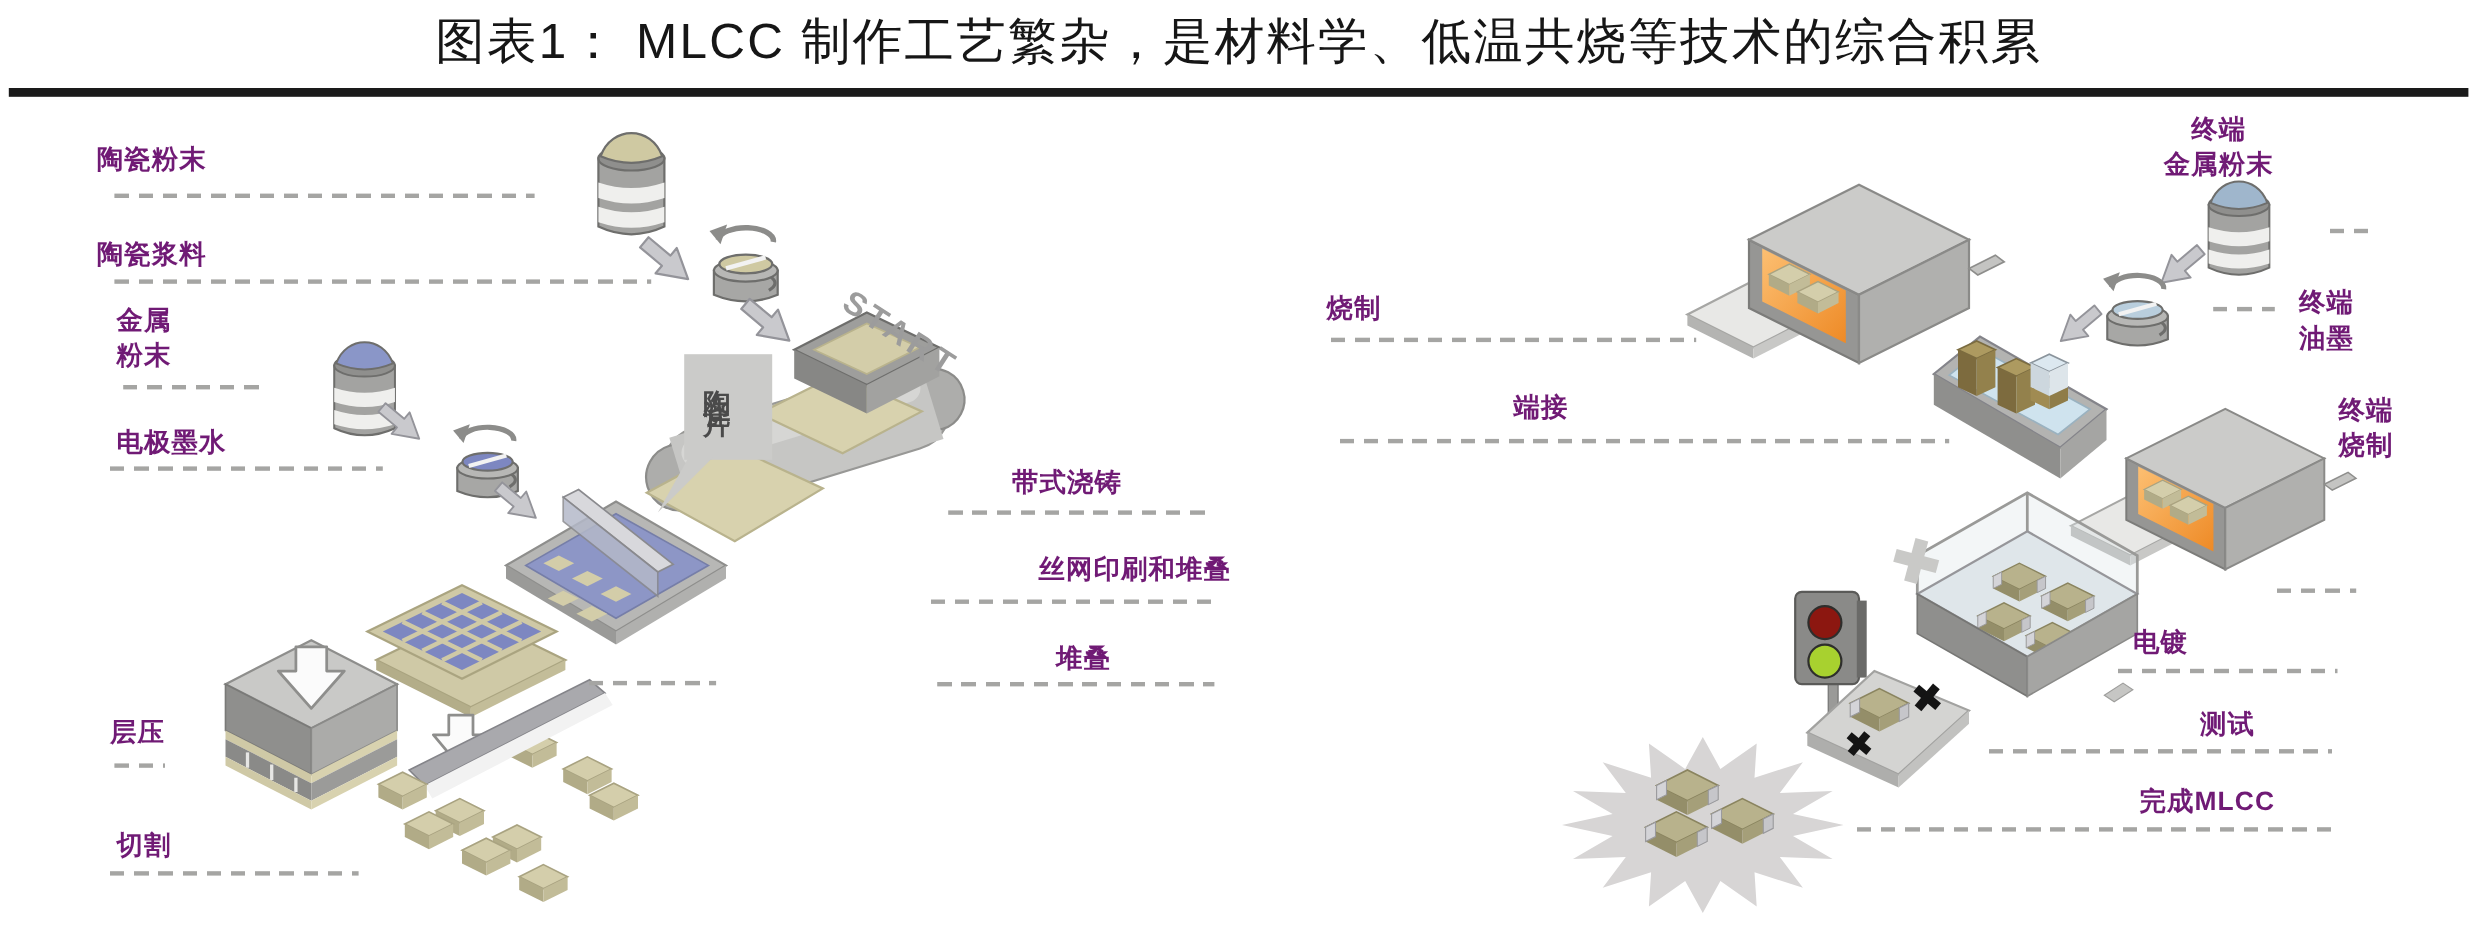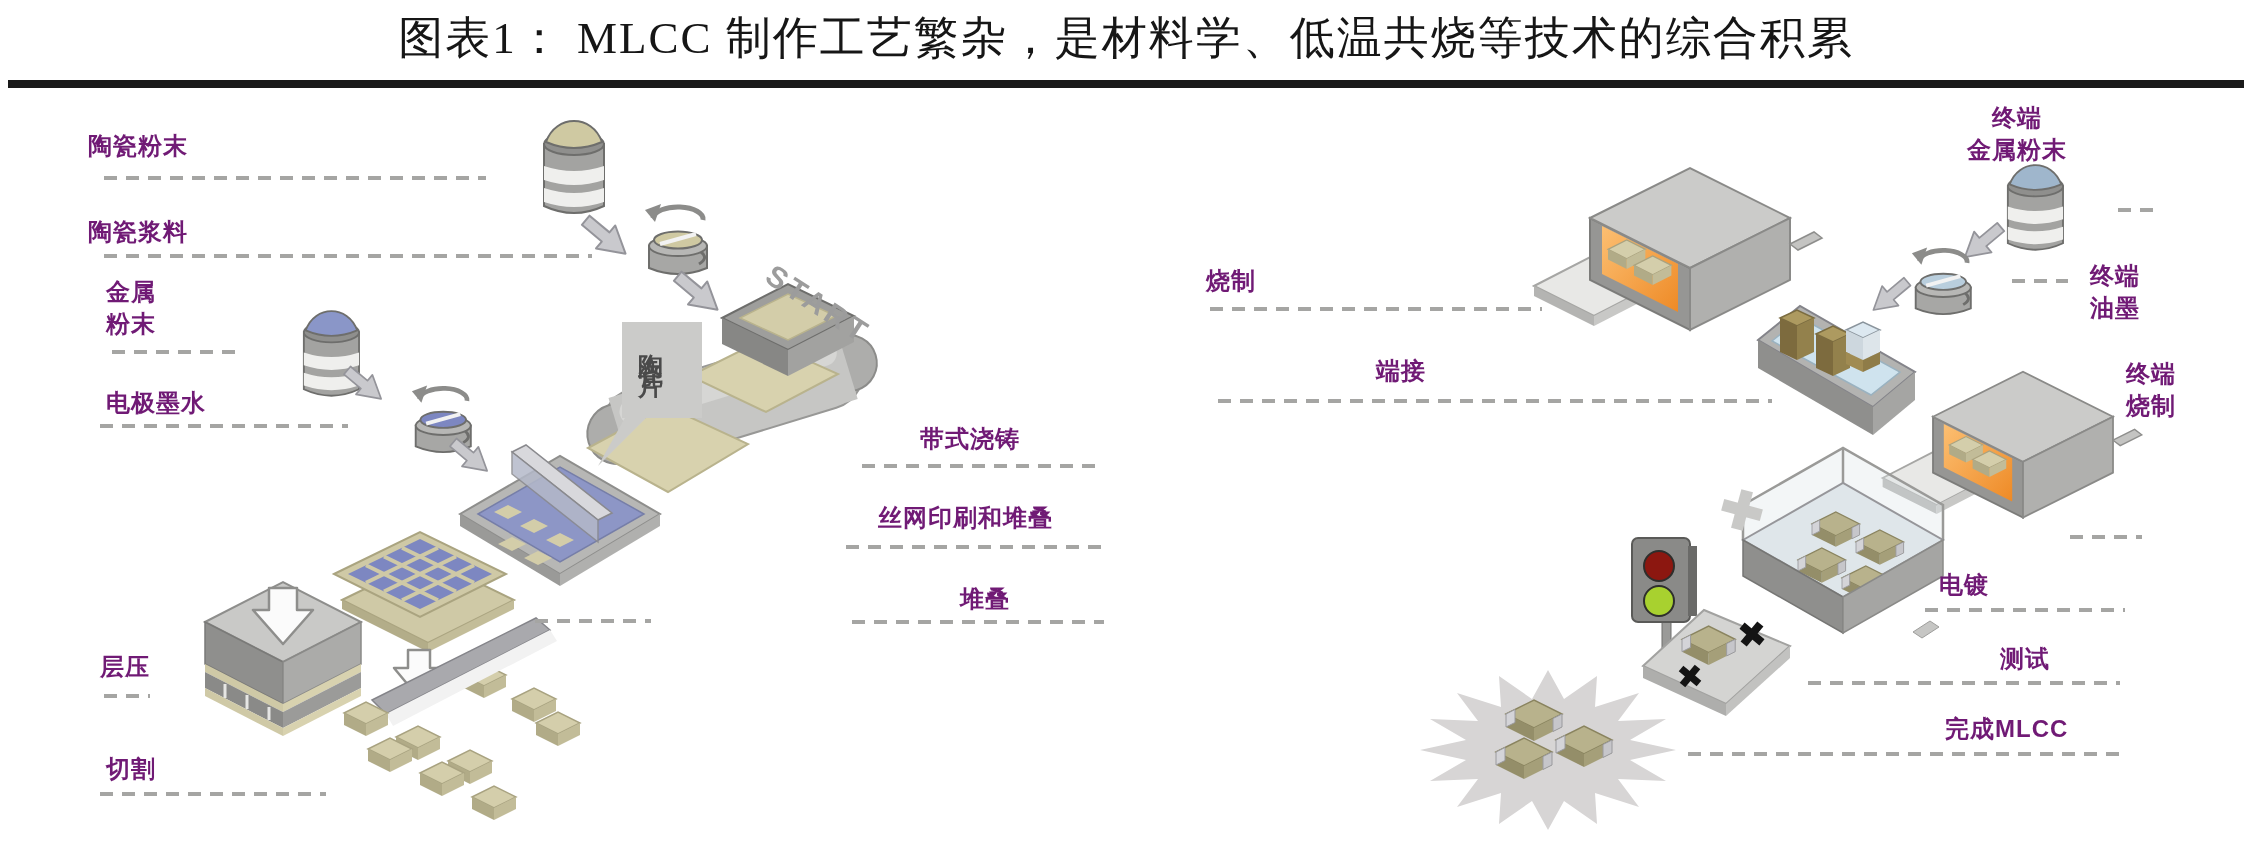--- a/index.html
+++ b/index.html
@@ -1,19 +1,19 @@
 <!DOCTYPE html>
 <html><head>
 <meta charset="utf-8">
 <style>
   html,body{margin:0;padding:0;background:#ffffff;}
   .page{position:relative;width:2252px;height:842px;background:#ffffff;overflow:hidden;
         font-family:"Liberation Sans","DejaVu Sans",sans-serif;}
   .title{position:absolute;top:8px;left:0;width:100%;text-align:center;
-         font-family:Liberation Serif, serif;font-size:45px;color:#161616;
+         font-family:Liberation Sans, sans-serif;font-size:45px;color:#161616;
          letter-spacing:2px;white-space:nowrap;}
   .rule{position:absolute;left:8px;right:8px;top:80px;height:8px;background:#1a1a1a;}
   .art{position:absolute;left:0;top:0;}
   .lbl{position:absolute;font-size:24px;font-weight:600;color:#701a75;
        white-space:nowrap;letter-spacing:1px;line-height:26px;}
   .lbl .ln{display:block;line-height:32px;}
   .lbl-center{text-align:center;}
   .vlabel{position:absolute;font-size:25px;font-weight:600;color:#4a4a4a;
           writing-mode:vertical-rl;text-orientation:upright;letter-spacing:9px;line-height:25px;}
   .start{position:absolute;font-size:30px;font-weight:bold;color:#9c9c9c;
@@ -288,21 +288,21 @@
 
   <div class="lbl" style="left:106px;top:756px">切割</div>
   <div class="dash" style="left:100px;top:792px;width:226px"></div>
 
   <div class="vlabel" style="left:638px;top:334px;height:86px">陶瓷片</div>
   <div class="start" style="left:778px;top:258px">START</div>
 
   <div class="lbl" style="left:920px;top:426px">带式浇铸</div>
   <div class="dash" style="left:862px;top:464px;width:240px"></div>
 
-  <div class="lbl" style="left:878px;top:505px">丝网印刷和堆叠</div>
+  <div class="lbl" style="left:944px;top:505px">丝网印刷和堆叠</div>
   <div class="dash" style="left:846px;top:545px;width:258px"></div>
 
   <div class="lbl" style="left:960px;top:586px">堆叠</div>
   <div class="dash" style="left:535px;top:619px;width:116px"></div>
   <div class="dash" style="left:852px;top:620px;width:252px"></div>
 
   <div class="lbl" style="left:1206px;top:268px">烧制</div>
   <div class="dash" style="left:1210px;top:307px;width:332px"></div>
 
   <div class="lbl" style="left:1376px;top:358px">端接</div>

